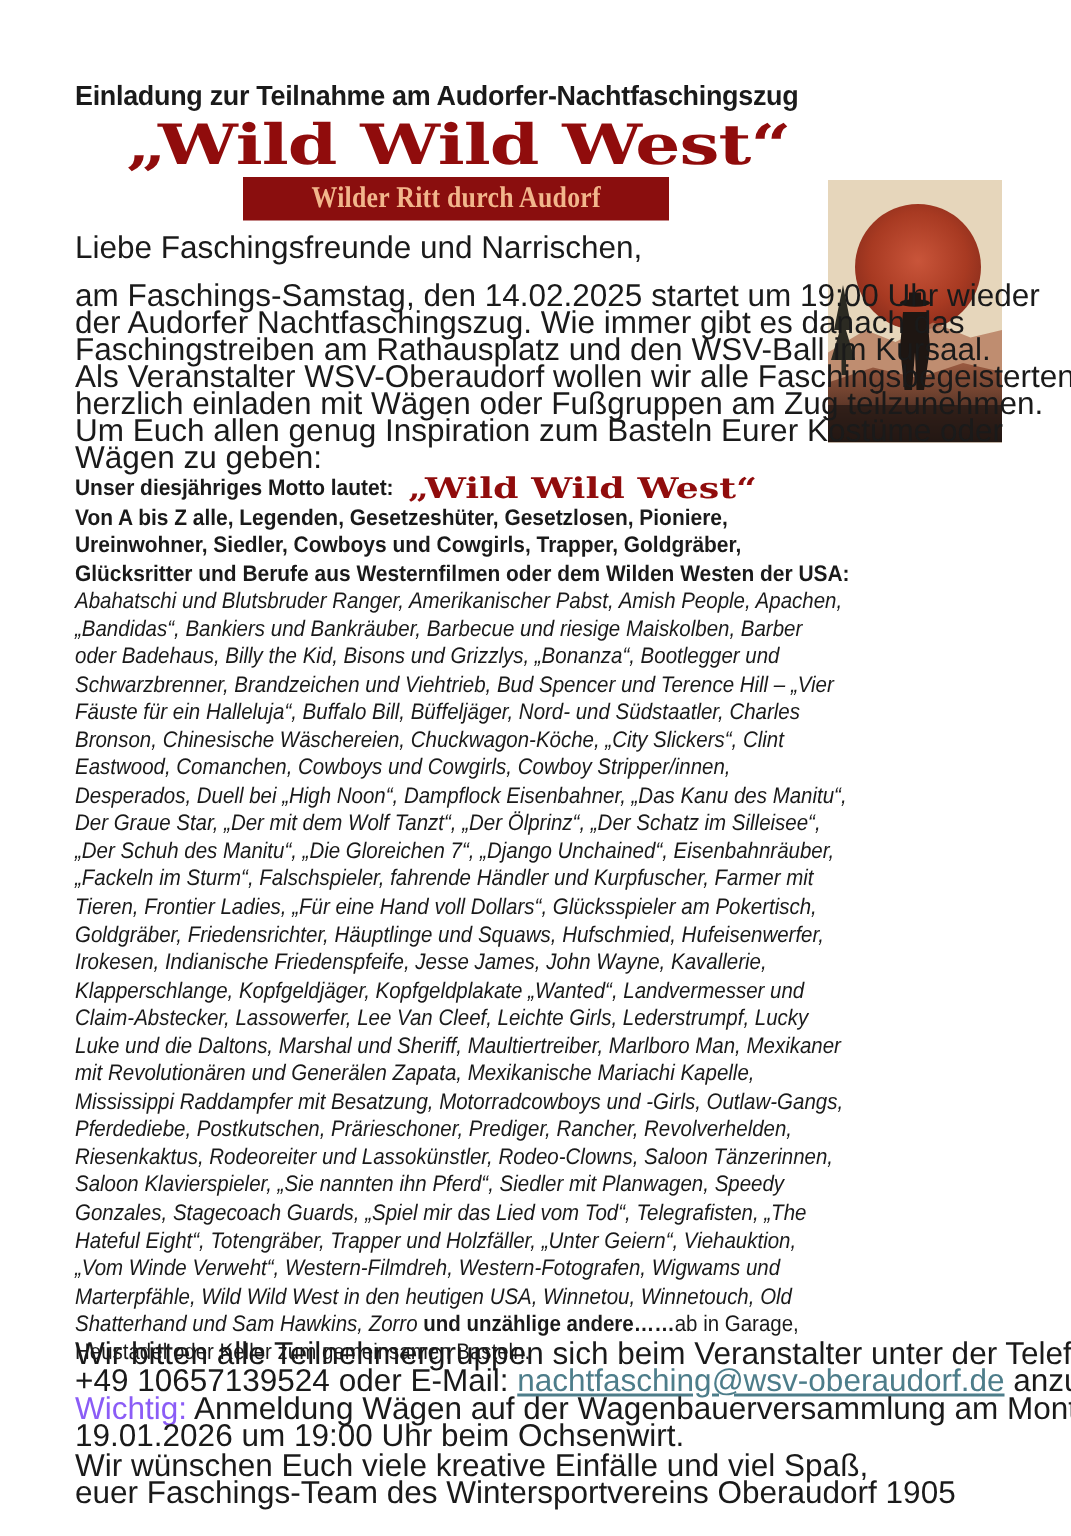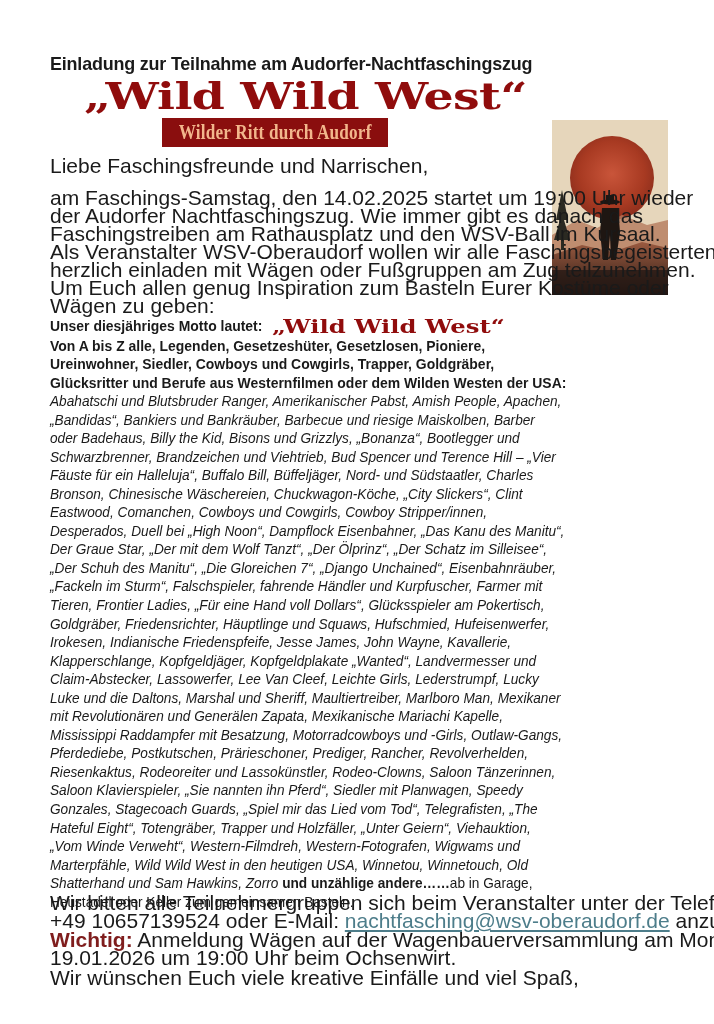--- a/index.html
+++ b/index.html
@@ -12,21 +12,21 @@
       left: 50px; top: 53px; font-size: 18.5px; font-weight: bold;
       letter-spacing: -0.2px; white-space: nowrap; transform: scaleX(0.97); transform-origin: left;
     }
     .big-title {
       left: 84px; top: 72px; width: 515px; text-align: left;
       font-family: "DejaVu Serif", serif; font-weight: bold; color: #900c0c;
       font-size: 37px; line-height: 48px; white-space: nowrap;
       transform: scaleX(1.28); transform-origin: left; letter-spacing: -0.5px;
     }
     .banner {
-      left: 162px; top: 118px; width: 226px; height: 29px;
+      left: 162px; top: 118px; width: 284px; height: 29px;
       background: #8a0e0e; display: flex; align-items: center; justify-content: center;
     }
     .banner span {
       font-family: "Liberation Serif", serif; font-weight: bold; color: #f2b68c;
       font-size: 20px; white-space: nowrap; transform: scaleX(0.86); display: inline-block;
       letter-spacing: 0.2px;
     }
     .poster {
       left: 552px; top: 120px; width: 116px; height: 175px; overflow: hidden;
       background: #e4d4b8;
@@ -44,21 +44,21 @@
     .intro { top: 337px; font-size: 15px; line-height: 18.3px; font-weight: bold; transform: scaleX(0.93); transform-origin: left; }
     .list {
       top: 392px; font-size: 15px; line-height: 18.55px; font-style: italic;
       transform: scaleX(0.91); transform-origin: left;
     }
     .list .tail { font-style: normal; }
     .list .tail b { font-weight: bold; }
     .contact { top: 894px; }
     .contact .email { color: #4d7d8a; text-decoration: underline; }
     .important { top: 931px; }
-    .important .warn { color: #7f1d1d; font-weight: bold; }
+    .important .warn { color: #8b5cf6; font-weight: normal; }
     .closing { top: 969px; }
     .line { display: block; }
   </style>
 </head>
 <body>
 
 <div class="abs heading">Einladung zur Teilnahme am Audorfer-Nachtfaschingszug</div>
 
 <div class="abs big-title">„Wild Wild West“</div>
 
@@ -151,13 +151,14 @@
   <span class="line"><b>+49 10657139524</b><span> oder </span><b>E-Mail:</b> <a class="email">nachtfasching@wsv-oberaudorf.de</a><span> anzumelden.</span></span>
 </div>
 
 <div class="abs text important">
   <span class="line"><span class="warn">Wichtig:</span><b> Anmeldung Wägen</b><span> auf der </span><b>Wagenbauerversammlung am Montag den</b></span>
   <span class="line"><b>19.01.2026 um 19:00 Uhr beim Ochsenwirt.</b></span>
 </div>
 
 <div class="abs text closing">
   <span class="line">Wir wünschen Euch viele kreative Einfälle und viel Spaß,</span>
+  <span class="line">euer Faschings-Team des Wintersportvereins Oberaudorf 1905</span>
 </div>
 
 </body></html>

